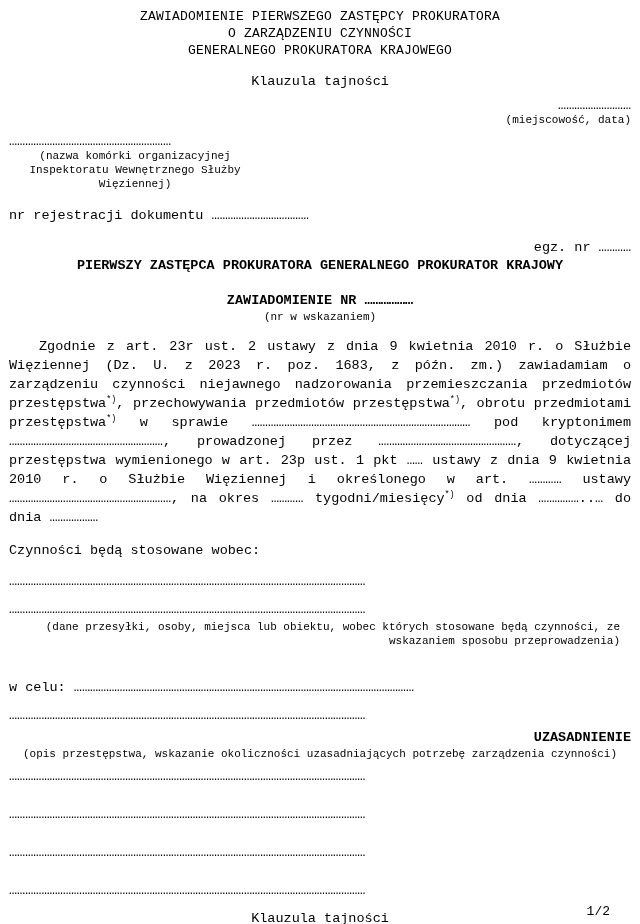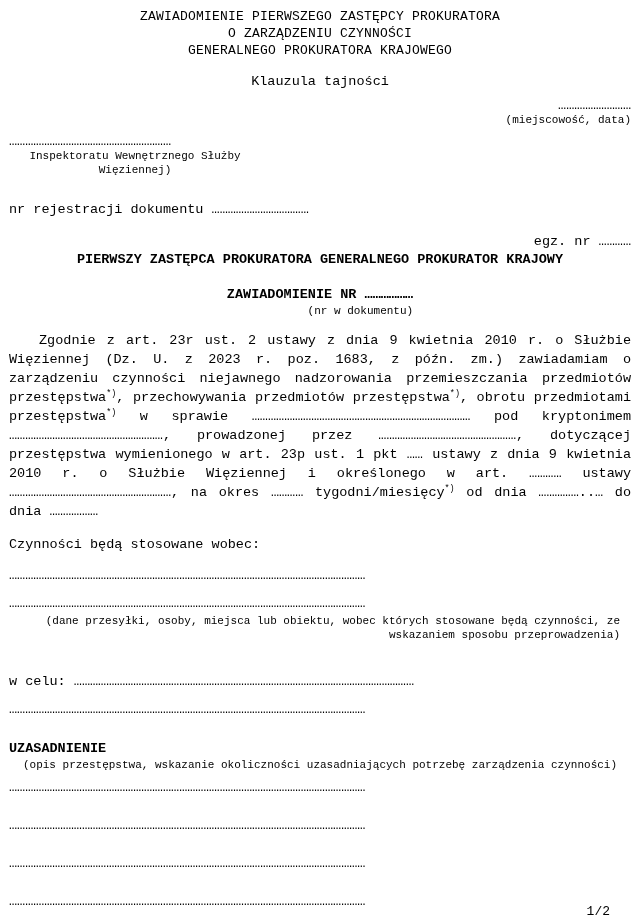--- a/index.html
+++ b/index.html
@@ -21,27 +21,27 @@
   .doc-title { text-align: center; font-size: 13px; line-height: 17px; letter-spacing: 0.2px; }
   .klauzula { text-align: center; margin-top: 15px; font-size: 13.5px; }
 
   .place-date { text-align: right; margin-top: 9px; }
   .pd-dots { line-height: 15px; }
   .caption { font-size: 11px; line-height: 14px; }
 
   .org-unit { width: 252px; margin-top: 7px; text-align: center; }
   .ou-dots { text-align: left; white-space: nowrap; overflow: hidden; line-height: 15px; }
 
-  .registration { margin-top: 23px; line-height: 19px; }
+  .registration { margin-top: 15px; line-height: 19px; }
   .egz { text-align: right; margin-top: 13px; line-height: 19px; }
 
   .issuer { text-align: center; font-weight: bold; line-height: 18px; }
 
   .notif { text-align: center; margin-top: 17px; }
-  .notif-inner { display: inline-block; text-align: right; }
+  .notif-inner { display: inline-block; }
   .notif-no { font-weight: bold; line-height: 18px; }
 
   .main-par {
     margin: 13px 0 0 0;
     text-align: justify;
     text-indent: 30px;
     line-height: 19px;
   }
 
   .subject-label { margin-top: 14px; line-height: 19px; }
@@ -53,21 +53,21 @@
     height: 19px;
   }
   .dl-a { margin-top: 12px; }
   .dl-b { margin-top: 9px; }
 
   .subject-cap { text-align: right; max-width: 600px; margin: 1px auto 0 auto; }
 
   .purpose { margin-top: 30px; white-space: nowrap; overflow: hidden; line-height: 19px; height: 19px; }
   .dl-purpose { margin-top: 9px; }
 
-  .uzas-title { text-align: left; font-weight: bold; margin-top: 21px; line-height: 18px; }
+  .uzas-title { text-align: right; font-weight: bold; margin-top: 4px; line-height: 18px; }
   .uzas-cap { text-align: center; }
   .dl-just-first { margin-top: 6px; }
   .dl-just { margin-top: 19px; }
 
   .klauzula-bottom { text-align: center; margin-top: 11px; font-size: 13.5px; }
 
   .page-number { position: absolute; right: 30px; bottom: 5px; font-size: 13px; }
 </style>
 </head>
 <body>
@@ -82,33 +82,34 @@
 
   <div class="klauzula">Klauzula tajności</div>
 
   <div class="place-date">
     <div class="pd-dots">………………………</div>
     <div class="caption">(miejscowość, data)</div>
   </div>
 
   <div class="org-unit">
     <div class="ou-dots">……………………………………………………</div>
+    <div class="caption">(nazwa komórki organizacyjnej</div>
     <div class="caption">Inspektoratu Wewnętrznego Służby Więziennej)</div>
   </div>
 
   <div class="registration">nr rejestracji dokumentu ………………………………</div>
 
   <div class="egz">egz. nr …………</div>
 
   <div class="issuer">PIERWSZY ZASTĘPCA PROKURATORA GENERALNEGO PROKURATOR KRAJOWY</div>
 
   <div class="notif">
     <div class="notif-inner">
       <div class="notif-no">ZAWIADOMIENIE NR ………………</div>
-      <div class="caption">(nr w dokumentu)</div>
+      <div class="caption">(nr w wskazaniem)</div>
     </div>
   </div>
 
   <p class="main-par">Zgodnie z art. 23r ust. 2 ustawy z dnia 9 kwietnia 2010 r. o Służbie Więziennej (Dz. U. z 2023 r. poz. 1683, z późn. zm.) zawiadamiam o zarządzeniu czynności niejawnego nadzorowania przemieszczania przedmiotów przestępstwa<sup>*)</sup>, przechowywania przedmiotów przestępstwa<sup>*)</sup>, obrotu przedmiotami przestępstwa<sup>*)</sup> w sprawie ……………………………………………………………………… pod kryptonimem …………………………………………………, prowadzonej przez ……………………………………………, dotyczącej przestępstwa wymienionego w art. 23p ust. 1 pkt …… ustawy z dnia 9 kwietnia 2010 r. o Służbie Więziennej i określonego w art. ………… ustawy ……………………………………………………, na okres ………… tygodni/miesięcy<sup>*)</sup> od dnia ……………..… do dnia ………………</p>
 
   <div class="subject-label">Czynności będą stosowane wobec:</div>
 
   <div class="dotline dl-a">……………………………………………………………………………………………………………………</div>
   <div class="dotline dl-b">……………………………………………………………………………………………………………………</div>
 

